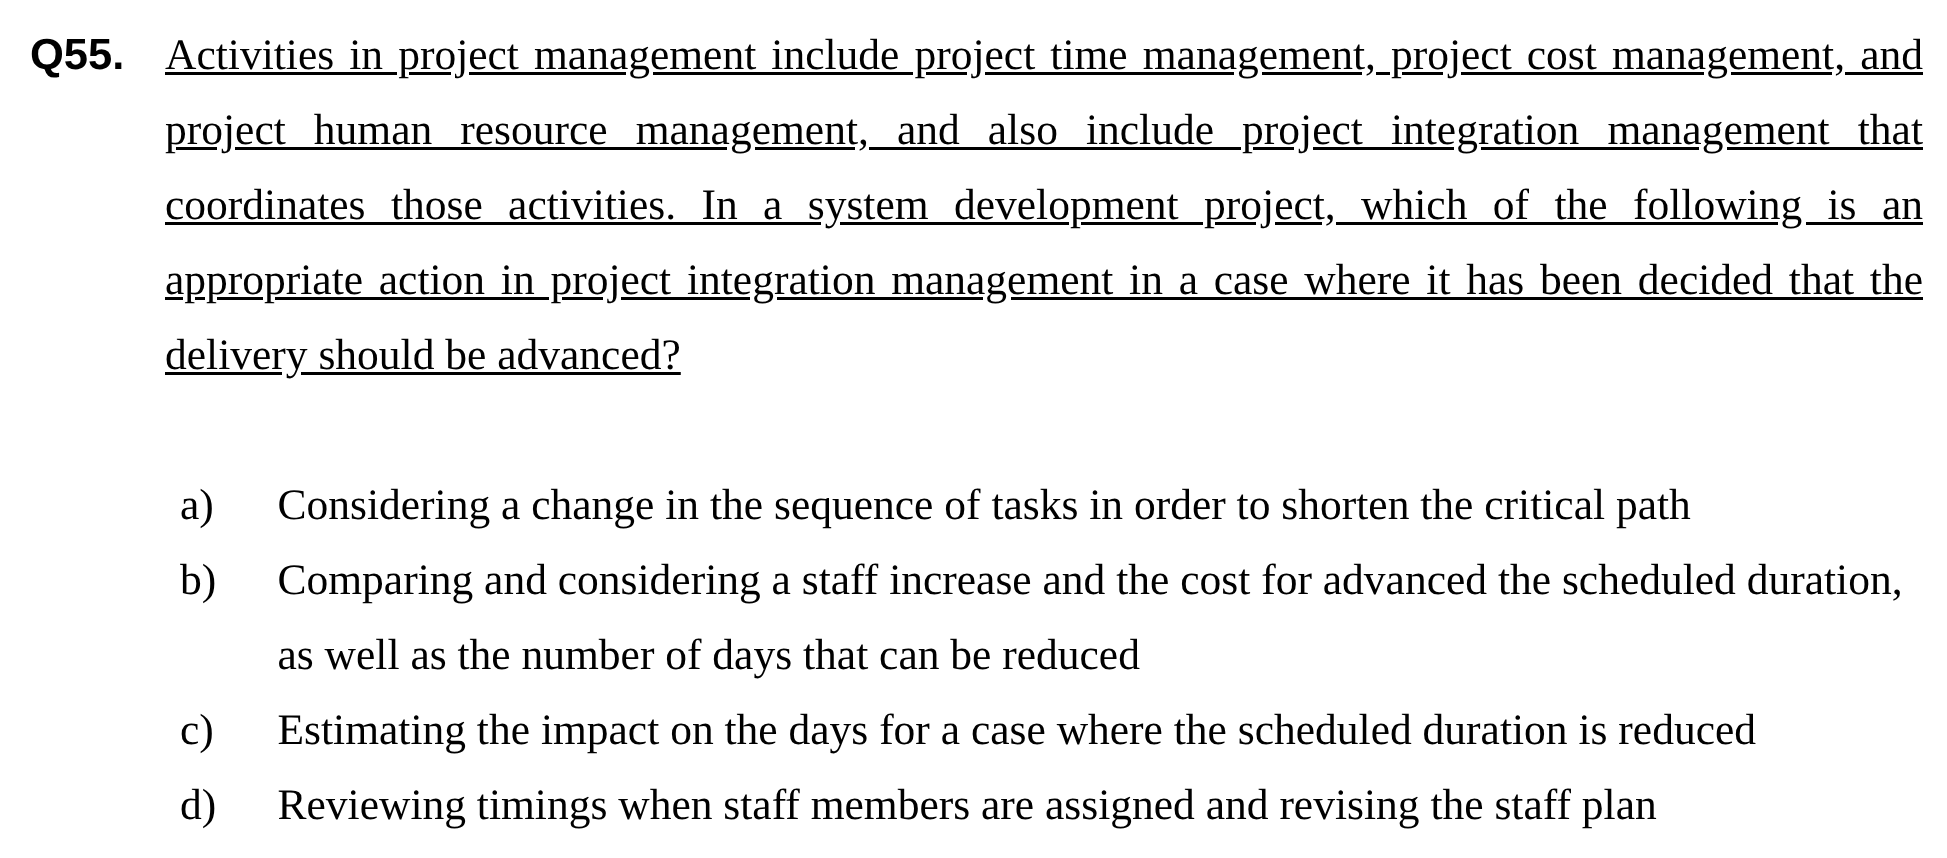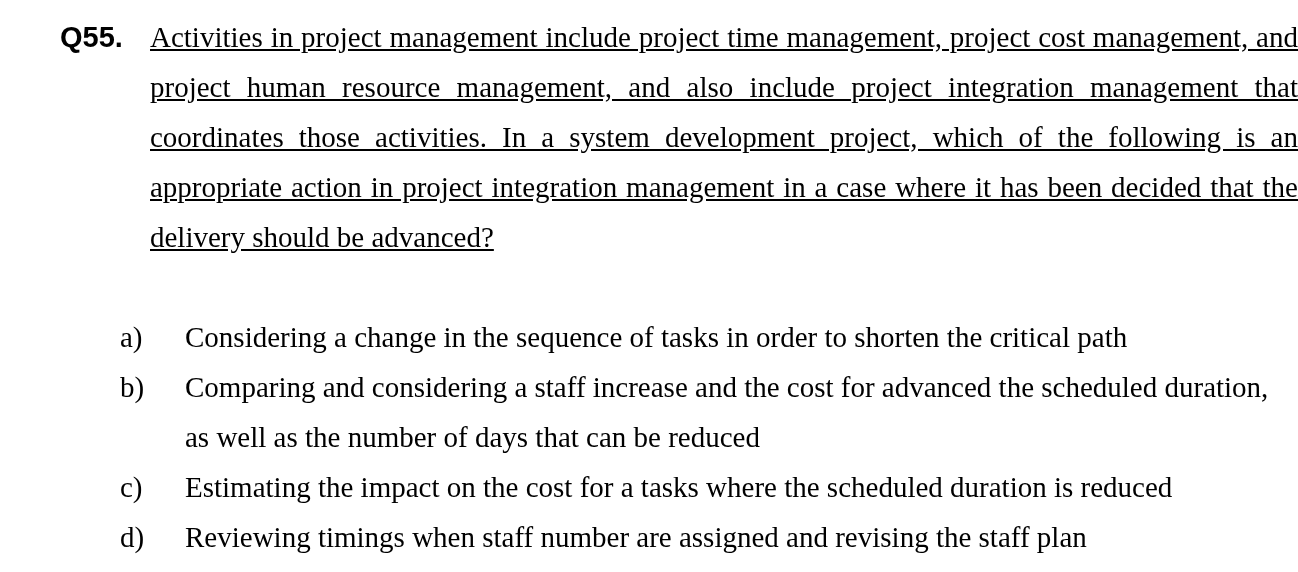--- a/index.html
+++ b/index.html
@@ -14,21 +14,20 @@
     background: #ffffff;
     color: #000000;
     font-family: "Liberation Serif", serif;
     font-size: 29px;
     overflow: hidden;
   }
   .question-block {
     display: flex;
     align-items: flex-start;
     padding-top: 12px;
-    padding-left: 40px;
   }
   .q-number {
     flex: 0 0 90px;
     margin-left: 20px;
     font-family: "Liberation Sans", sans-serif;
     font-weight: bold;
     font-size: 29px;
     line-height: 50px;
     white-space: nowrap;
   }
@@ -74,23 +73,23 @@
       <div class="opt-text">Considering a change in the sequence of tasks in order to shorten the critical path</div>
     </div>
 
     <div class="option">
       <div class="opt-letter">b)</div>
       <div class="opt-text">Comparing and considering a staff increase and the cost for advanced the scheduled duration, as well as the number of days that can be reduced</div>
     </div>
 
     <div class="option">
       <div class="opt-letter">c)</div>
-      <div class="opt-text">Estimating the impact on the cost for a tasks where the scheduled duration is reduced</div>
+      <div class="opt-text">Estimating the impact on the days for a case where the scheduled duration is reduced</div>
     </div>
 
     <div class="option">
       <div class="opt-letter">d)</div>
-      <div class="opt-text">Reviewing timings when staff number are assigned and revising the staff plan</div>
+      <div class="opt-text">Reviewing timings when staff members are assigned and revising the staff plan</div>
     </div>
 
   </div>
 
 </div>
 
 </body></html>

